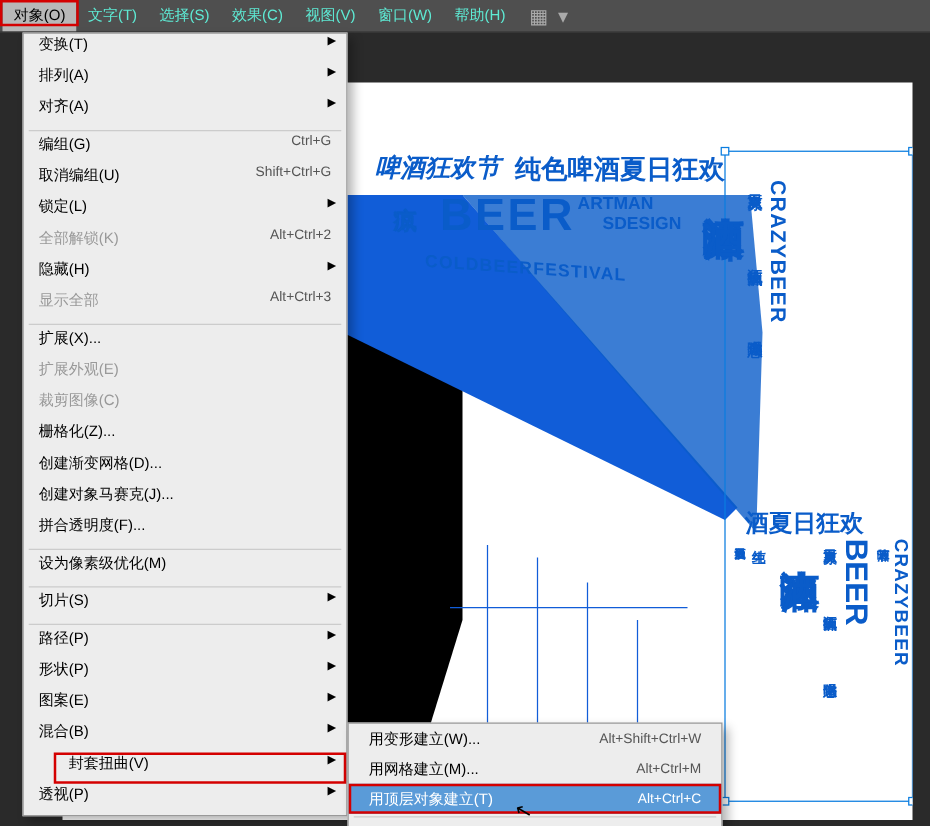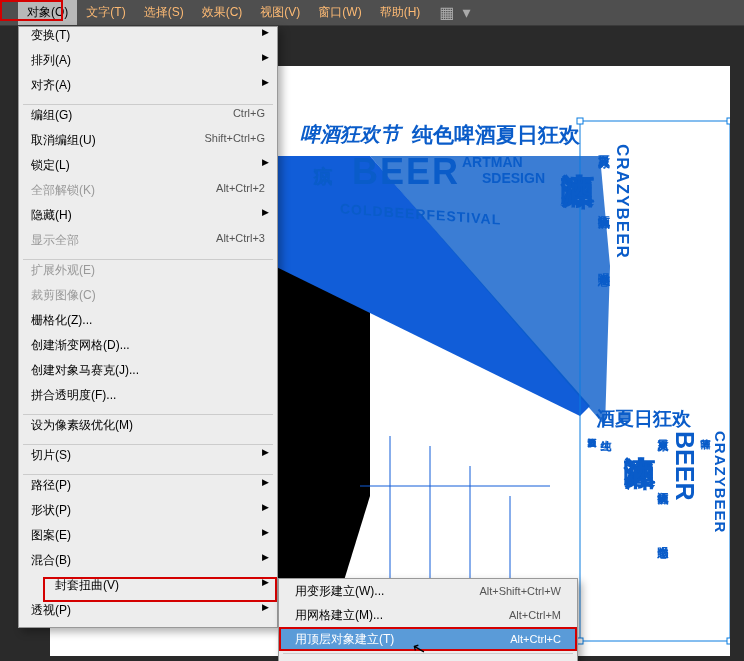--- a/index.html
+++ b/index.html
@@ -1,18 +1,18 @@
 <!DOCTYPE html>
 <html><head>
 <meta charset="utf-8">
 <style>
 *{margin:0;padding:0;box-sizing:border-box;font-family:"Microsoft YaHei",sans-serif;}
 body{width:744px;height:661px;background:#4a4a4a;overflow:hidden;position:relative;}
-.menubar{height:26px;background:#4f4f4f;display:flex;align-items:center;padding:0 18px;border-bottom:1px solid #3a3a3a;}
-.menu-item{color:#fdba74;font-size:12px;padding:4px 9px;cursor:pointer;}
+.menubar{height:26px;background:#4f4f4f;display:flex;align-items:center;padding:0 2px;border-bottom:1px solid #3a3a3a;}
+.menu-item{color:#5eead4;font-size:12px;padding:4px 9px;cursor:pointer;}
 .menu-item.active{background:#b8b8b8;color:#000;}
 .menubar .toolbar-extra{margin-left:10px;display:flex;align-items:center;gap:8px;color:#aaa;}
 .workspace{position:absolute;top:26px;left:0;width:744px;height:635px;background:#2a2a2a;display:flex;align-items:center;justify-content:center;}
 .canvas{position:absolute;top:40px;left:50px;width:680px;height:590px;background:#fff;}
 .dropdown{position:absolute;top:26px;left:18px;width:260px;background:#ededed;border:1px solid #999;box-shadow:4px 4px 8px rgba(0,0,0,0.3);font-size:12px;color:#000;}
 .dropdown .row{height:25px;display:flex;align-items:flex-start;padding:0 12px;justify-content:space-between;cursor:pointer;position:relative;}
 .dropdown .row.disabled{color:#999;}
 .dropdown .row.has-sub::after{content:"▶";font-size:9px;position:absolute;right:8px;}
 .dropdown .sep{height:1px;background:#ccc;margin:2px 4px;}
 .dropdown .row.highlighted{outline:2px solid #d40000;outline-offset:-2px;margin-left:24px;}
@@ -123,20 +123,23 @@
       <span class="shortcut">Alt+Ctrl+2</span>
     </div>
     <div class="row has-sub">
       <span>隐藏(H)</span>
     </div>
     <div class="row disabled">
       <span>显示全部</span>
       <span class="shortcut">Alt+Ctrl+3</span>
     </div>
     <div class="sep"></div>
+    <div class="row">
+      <span>扩展(X)...</span>
+    </div>
     <div class="row disabled">
       <span>扩展外观(E)</span>
     </div>
     <div class="row disabled">
       <span>裁剪图像(C)</span>
     </div>
     <div class="row">
       <span>栅格化(Z)...</span>
     </div>
     <div class="row">

